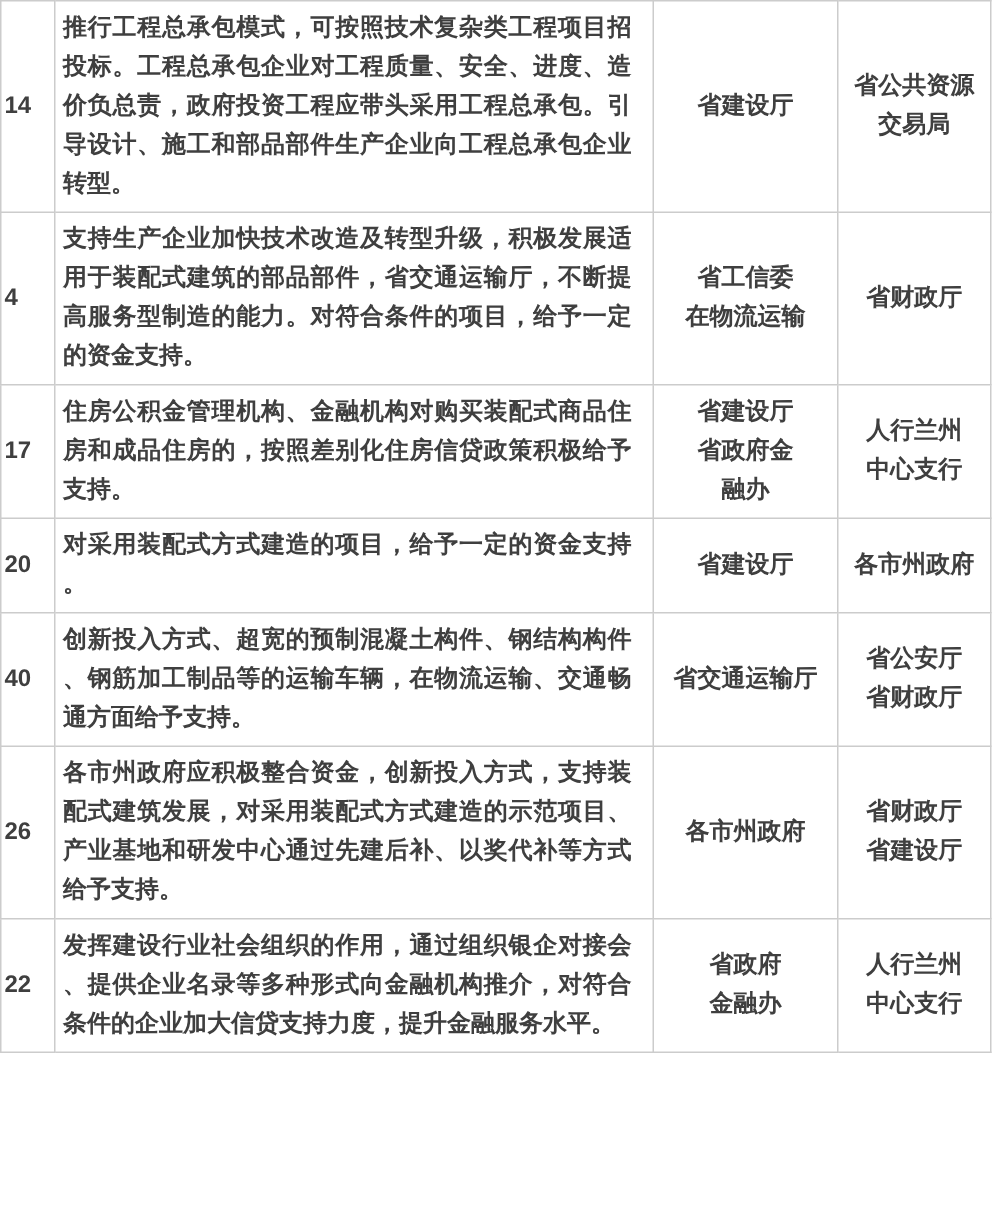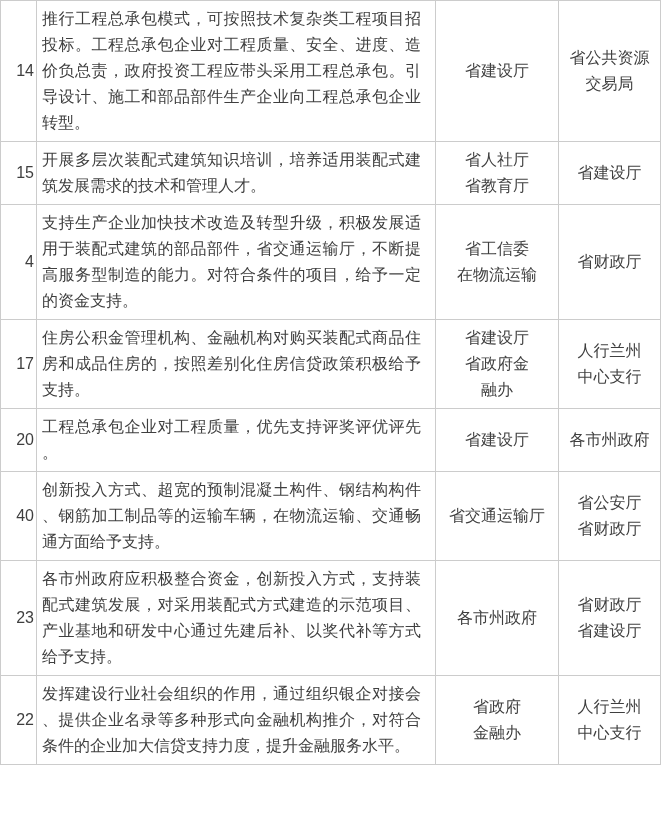--- a/index.html
+++ b/index.html
@@ -24,23 +24,24 @@
   }
   table.policy-table td {
     border: 1px solid #cccccc;
     vertical-align: middle;
     color: #3f3f3f;
     font-size: 16px;
     line-height: 26px;
     overflow: hidden;
     word-break: break-all;
     line-break: anywhere;
+    font-weight: bold;
   }
   td.c-no {
-    text-align: right;
+    text-align: left;
     font-size: 15px;
     color: #4a4a4a;
     padding: 15px 2px;
   }
   td.c-measure {
     text-align: justify;
     padding: 5px 14px 5px 5px;
   }
   td.c-dept {
     text-align: center;
@@ -61,57 +62,50 @@
     </colgroup>
     <tbody>
       <tr>
         <td class="c-no">14</td>
         <td class="c-measure">推行工程总承包模式，可按照技术复杂类工程项目招投标。工程总承包企业对工程质量、安全、进度、造价负总责，政府投资工程应带头采用工程总承包。引导设计、施工和部品部件生产企业向工程总承包企业转型。</td>
         <td class="c-dept">省建设厅</td>
         <td class="c-dept">省公共资源
 交易局</td>
       </tr>
       <tr>
-        <td class="c-no">15</td>
-        <td class="c-measure">开展多层次装配式建筑知识培训，培养适用装配式建筑发展需求的技术和管理人才。</td>
-        <td class="c-dept">省人社厅
-省教育厅</td>
-        <td class="c-dept">省建设厅</td>
-      </tr>
-      <tr>
         <td class="c-no">4</td>
         <td class="c-measure">支持生产企业加快技术改造及转型升级，积极发展适用于装配式建筑的部品部件，省交通运输厅，不断提高服务型制造的能力。对符合条件的项目，给予一定的资金支持。</td>
         <td class="c-dept">省工信委
 在物流运输</td>
         <td class="c-dept">省财政厅</td>
       </tr>
       <tr>
         <td class="c-no">17</td>
         <td class="c-measure">住房公积金管理机构、金融机构对购买装配式商品住房和成品住房的，按照差别化住房信贷政策积极给予支持。</td>
         <td class="c-dept">省建设厅
 省政府金
 融办</td>
         <td class="c-dept">人行兰州
 中心支行</td>
       </tr>
       <tr>
         <td class="c-no">20</td>
-        <td class="c-measure">工程总承包企业对工程质量，优先支持评奖评优评先。</td>
+        <td class="c-measure">对采用装配式方式建造的项目，给予一定的资金支持。</td>
         <td class="c-dept">省建设厅</td>
         <td class="c-dept">各市州政府</td>
       </tr>
       <tr>
         <td class="c-no">40</td>
         <td class="c-measure">创新投入方式、超宽的预制混凝土构件、钢结构构件、钢筋加工制品等的运输车辆，在物流运输、交通畅通方面给予支持。</td>
         <td class="c-dept">省交通运输厅</td>
         <td class="c-dept">省公安厅
 省财政厅</td>
       </tr>
       <tr>
-        <td class="c-no">23</td>
+        <td class="c-no">26</td>
         <td class="c-measure">各市州政府应积极整合资金，创新投入方式，支持装配式建筑发展，对采用装配式方式建造的示范项目、产业基地和研发中心通过先建后补、以奖代补等方式给予支持。</td>
         <td class="c-dept">各市州政府</td>
         <td class="c-dept">省财政厅
 省建设厅</td>
       </tr>
       <tr>
         <td class="c-no">22</td>
         <td class="c-measure">发挥建设行业社会组织的作用，通过组织银企对接会、提供企业名录等多种形式向金融机构推介，对符合条件的企业加大信贷支持力度，提升金融服务水平。</td>
         <td class="c-dept">省政府
 金融办</td>

